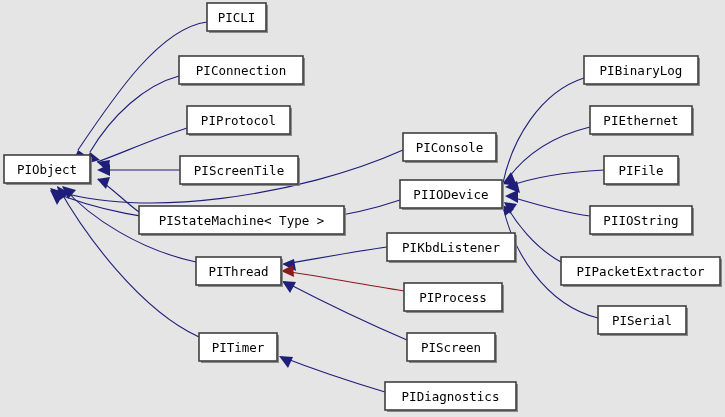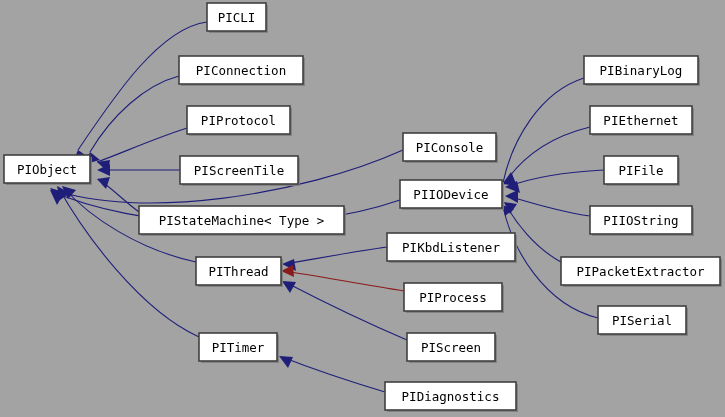--- a/index.html
+++ b/index.html
@@ -4,21 +4,21 @@
 <style>
   html, body {
     margin: 0;
     padding: 0;
     background: #ffffff;
   }
   #diagram-root {
     position: relative;
     width: 725px;
     height: 417px;
-    background: #a3a3a3;
+    background: #e5e5e5;
     font-family: "DejaVu Sans Mono", "Liberation Mono", monospace;
     overflow: hidden;
   }
   svg.graph {
     position: absolute;
     left: 0;
     top: 0;
     width: 725px;
     height: 417px;
   }

